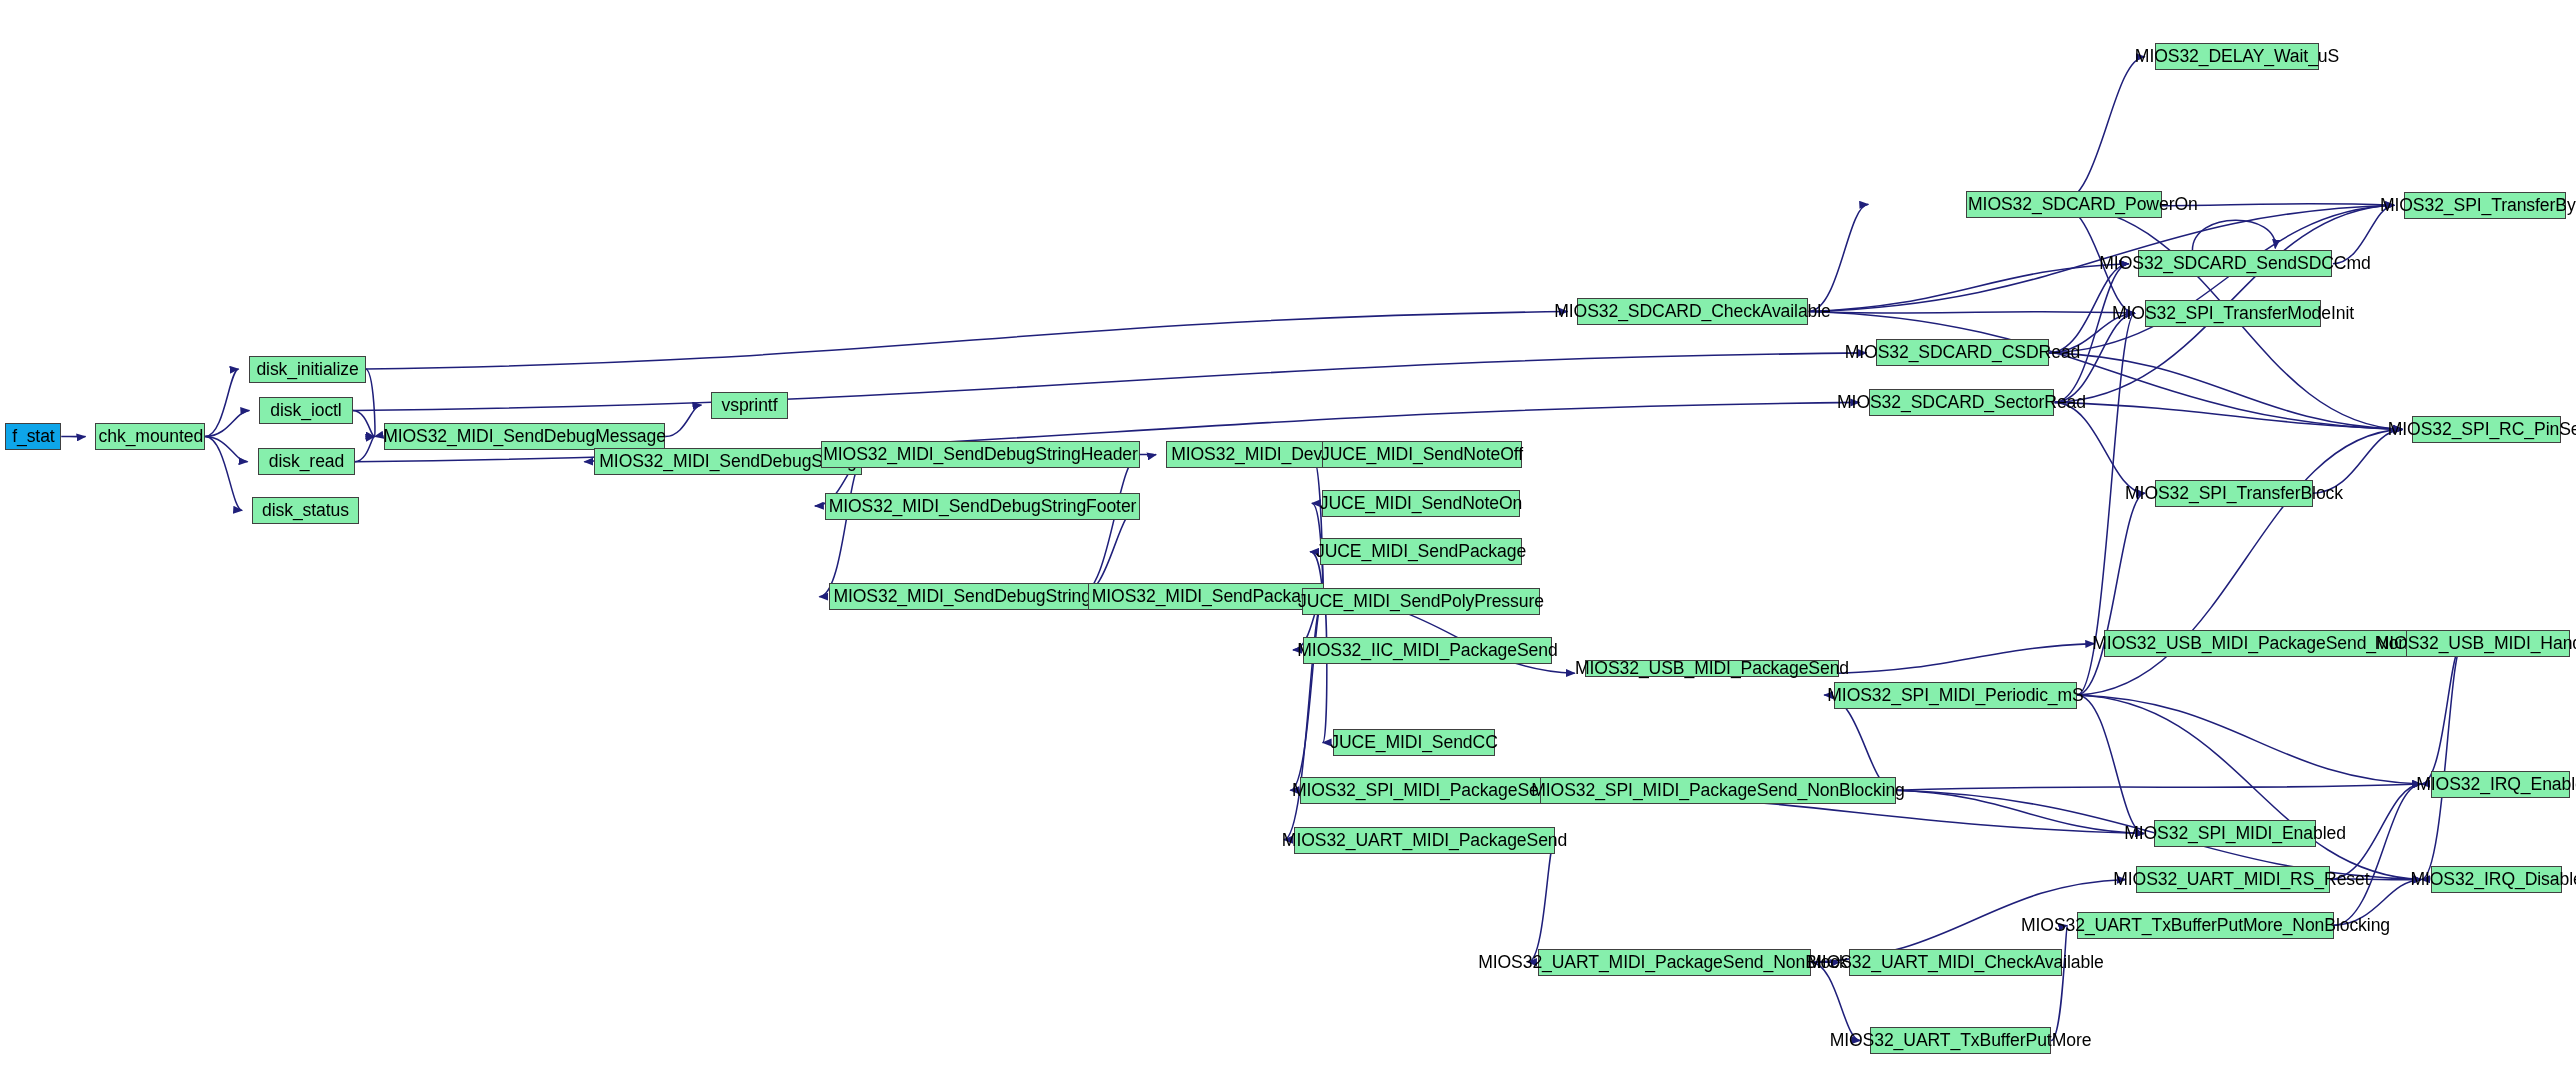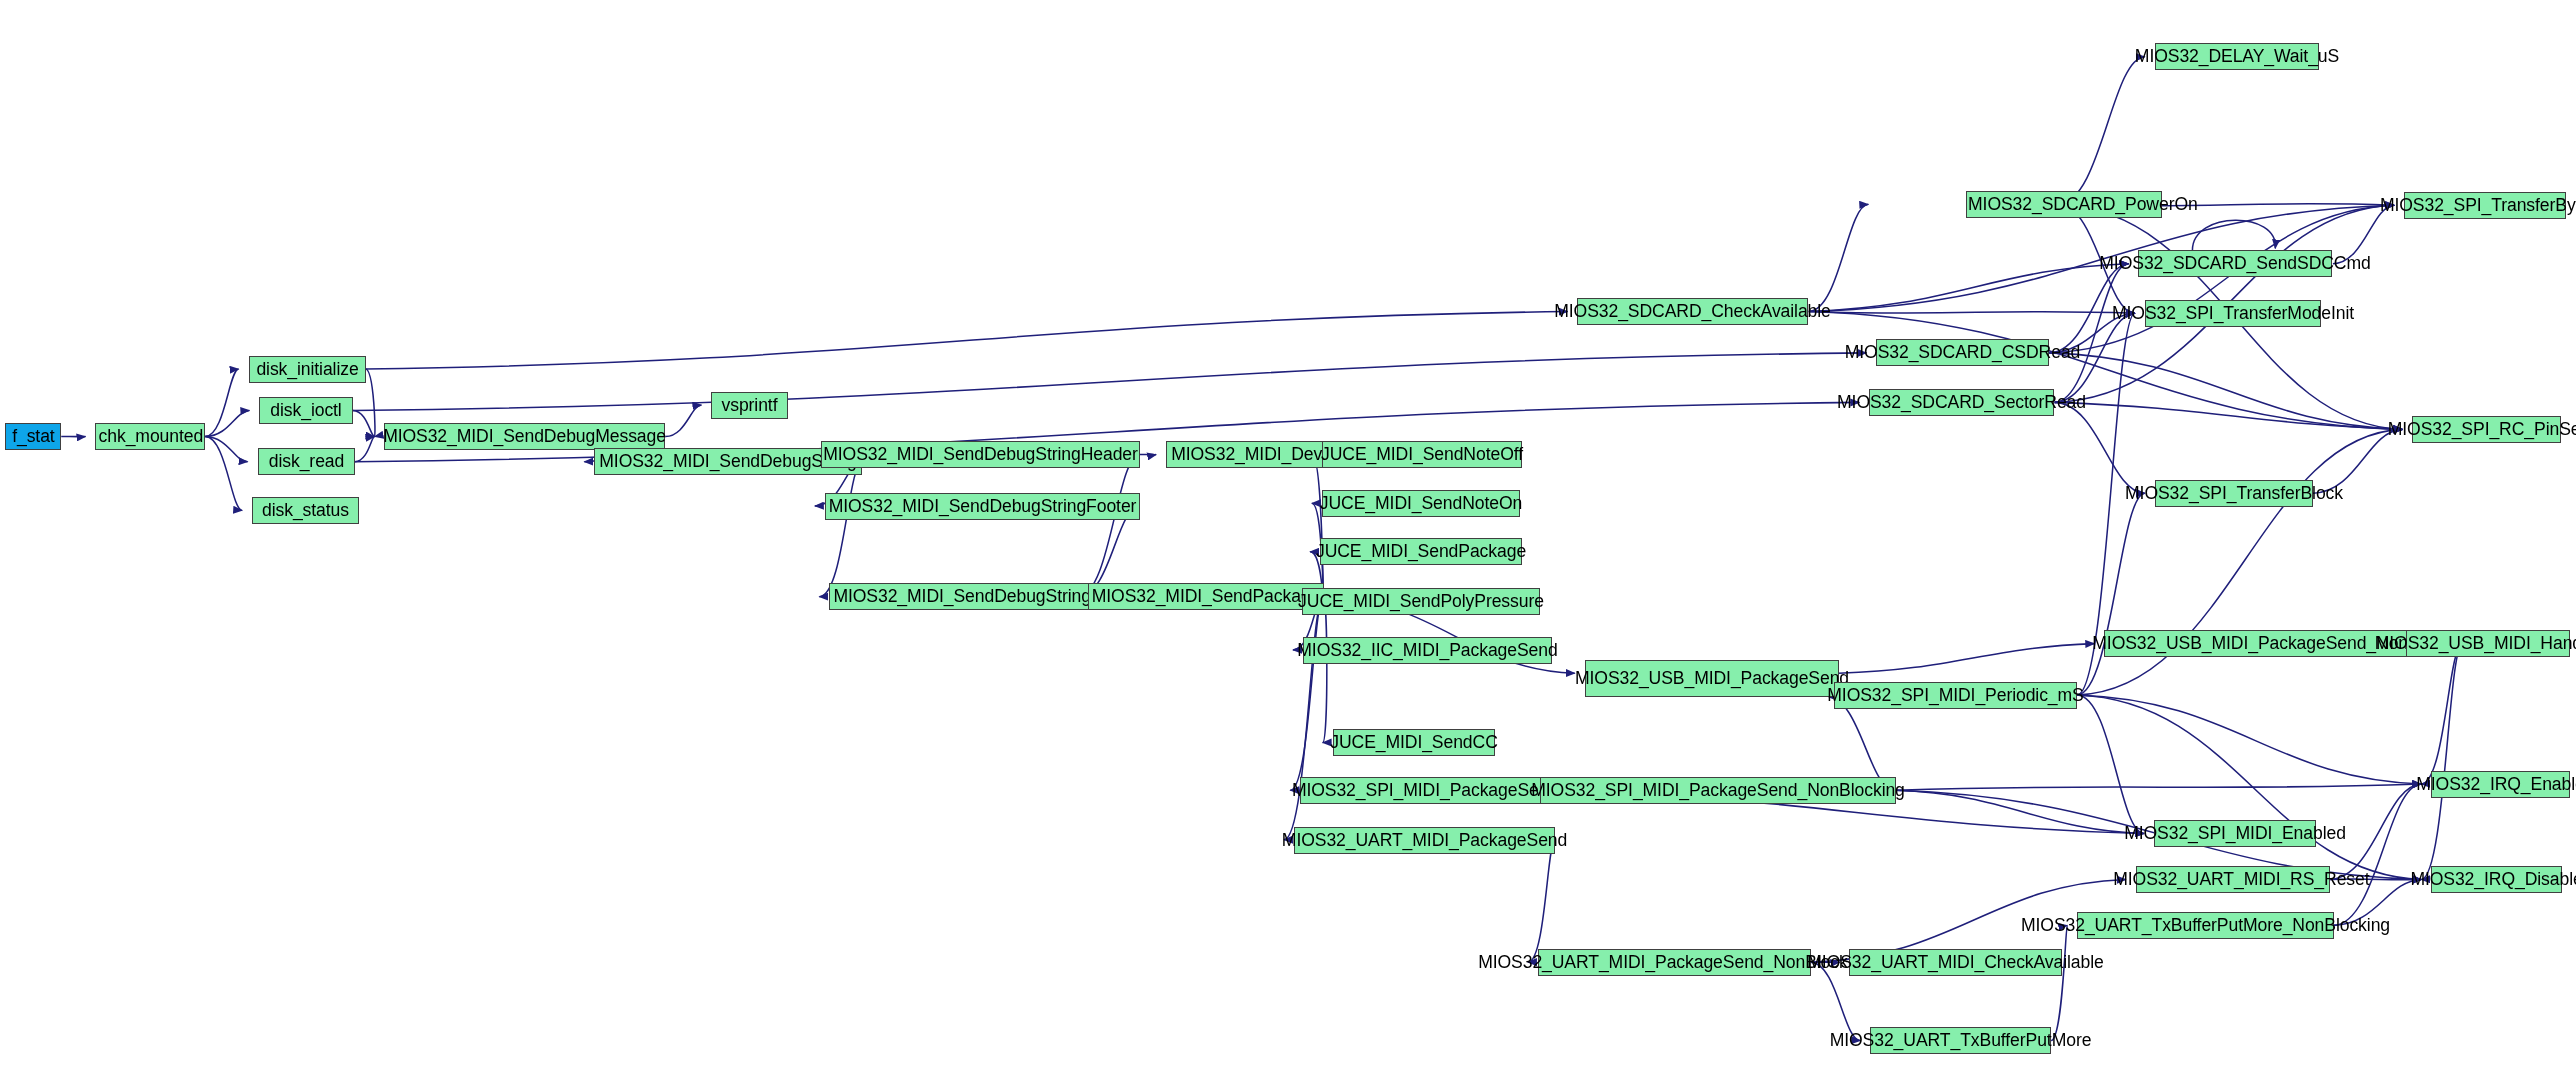--- a/index.html
+++ b/index.html
@@ -117,21 +117,21 @@
       <div class="node" style="left: 829px; top: 583px; width: 306px; height: 27px;">MIOS32_MIDI_SendDebugStringBody</div>
       <div class="node" style="left: 1088px; top: 583px; width: 236px; height: 27px;">MIOS32_MIDI_SendPackage</div>
       <div class="node" style="left: 1322px; top: 441px; width: 200px; height: 27px;">JUCE_MIDI_SendNoteOff</div>
       <div class="node" style="left: 1322px; top: 490px; width: 198px; height: 27px;">JUCE_MIDI_SendNoteOn</div>
       <div class="node" style="left: 1320px; top: 538px; width: 202px; height: 27px;">JUCE_MIDI_SendPackage</div>
       <div class="node" style="left: 1302px; top: 588px; width: 238px; height: 27px;">JUCE_MIDI_SendPolyPressure</div>
       <div class="node" style="left: 1303px; top: 637px; width: 249px; height: 27px;">MIOS32_IIC_MIDI_PackageSend</div>
       <div class="node" style="left: 1333px; top: 729px; width: 162px; height: 27px;">JUCE_MIDI_SendCC</div>
       <div class="node" style="left: 1300px; top: 777px; width: 250px; height: 27px;">MIOS32_SPI_MIDI_PackageSend</div>
       <div class="node" style="left: 1294px; top: 827px; width: 261px; height: 27px;">MIOS32_UART_MIDI_PackageSend</div>
-      <div class="node" style="left: 1585px; top: 660px; width: 254px; height: 37px; text-align: center;">MIOS32_USB_MIDI_PackageSend</div>
+      <div class="node" style="left: 1585px; top: 660px; width: 254px; height: 17px; text-align: center;">MIOS32_USB_MIDI_PackageSend</div>
       <div class="node" style="left: 1834px; top: 682px; width: 243px; height: 27px;">MIOS32_SPI_MIDI_Periodic_mS</div>
       <div class="node" style="left: 1540px; top: 777px; width: 356px; height: 27px;">MIOS32_SPI_MIDI_PackageSend_NonBlocking</div>
       <div class="node" style="left: 2104px; top: 630px; width: 358px; height: 27px;">MIOS32_USB_MIDI_PackageSend_NonBlocking</div>
       <div class="node" style="left: 2406px; top: 630px; width: 164px; height: 27px;">MIOS32_USB_MIDI_Handler</div>
       <div class="node" style="left: 2431px; top: 771px; width: 139px; height: 27px;">MIOS32_IRQ_Enable</div>
       <div class="node" style="left: 2154px; top: 820px; width: 162px; height: 27px;">MIOS32_SPI_MIDI_Enabled</div>
       <div class="node" style="left: 2431px; top: 866px; width: 131px; height: 27px;">MIOS32_IRQ_Disable</div>
       <div class="node" style="left: 2136px; top: 866px; width: 194px; height: 27px; padding-left: 23px;">MIOS32_UART_MIDI_RS_Reset</div>
       <div class="node" style="left: 2077px; top: 912px; width: 257px; height: 27px;">MIOS32_UART_TxBufferPutMore_NonBlocking</div>
       <div class="node" style="left: 1538px; top: 949px; width: 273px; height: 27px;">MIOS32_UART_MIDI_PackageSend_NonBlocking</div>

